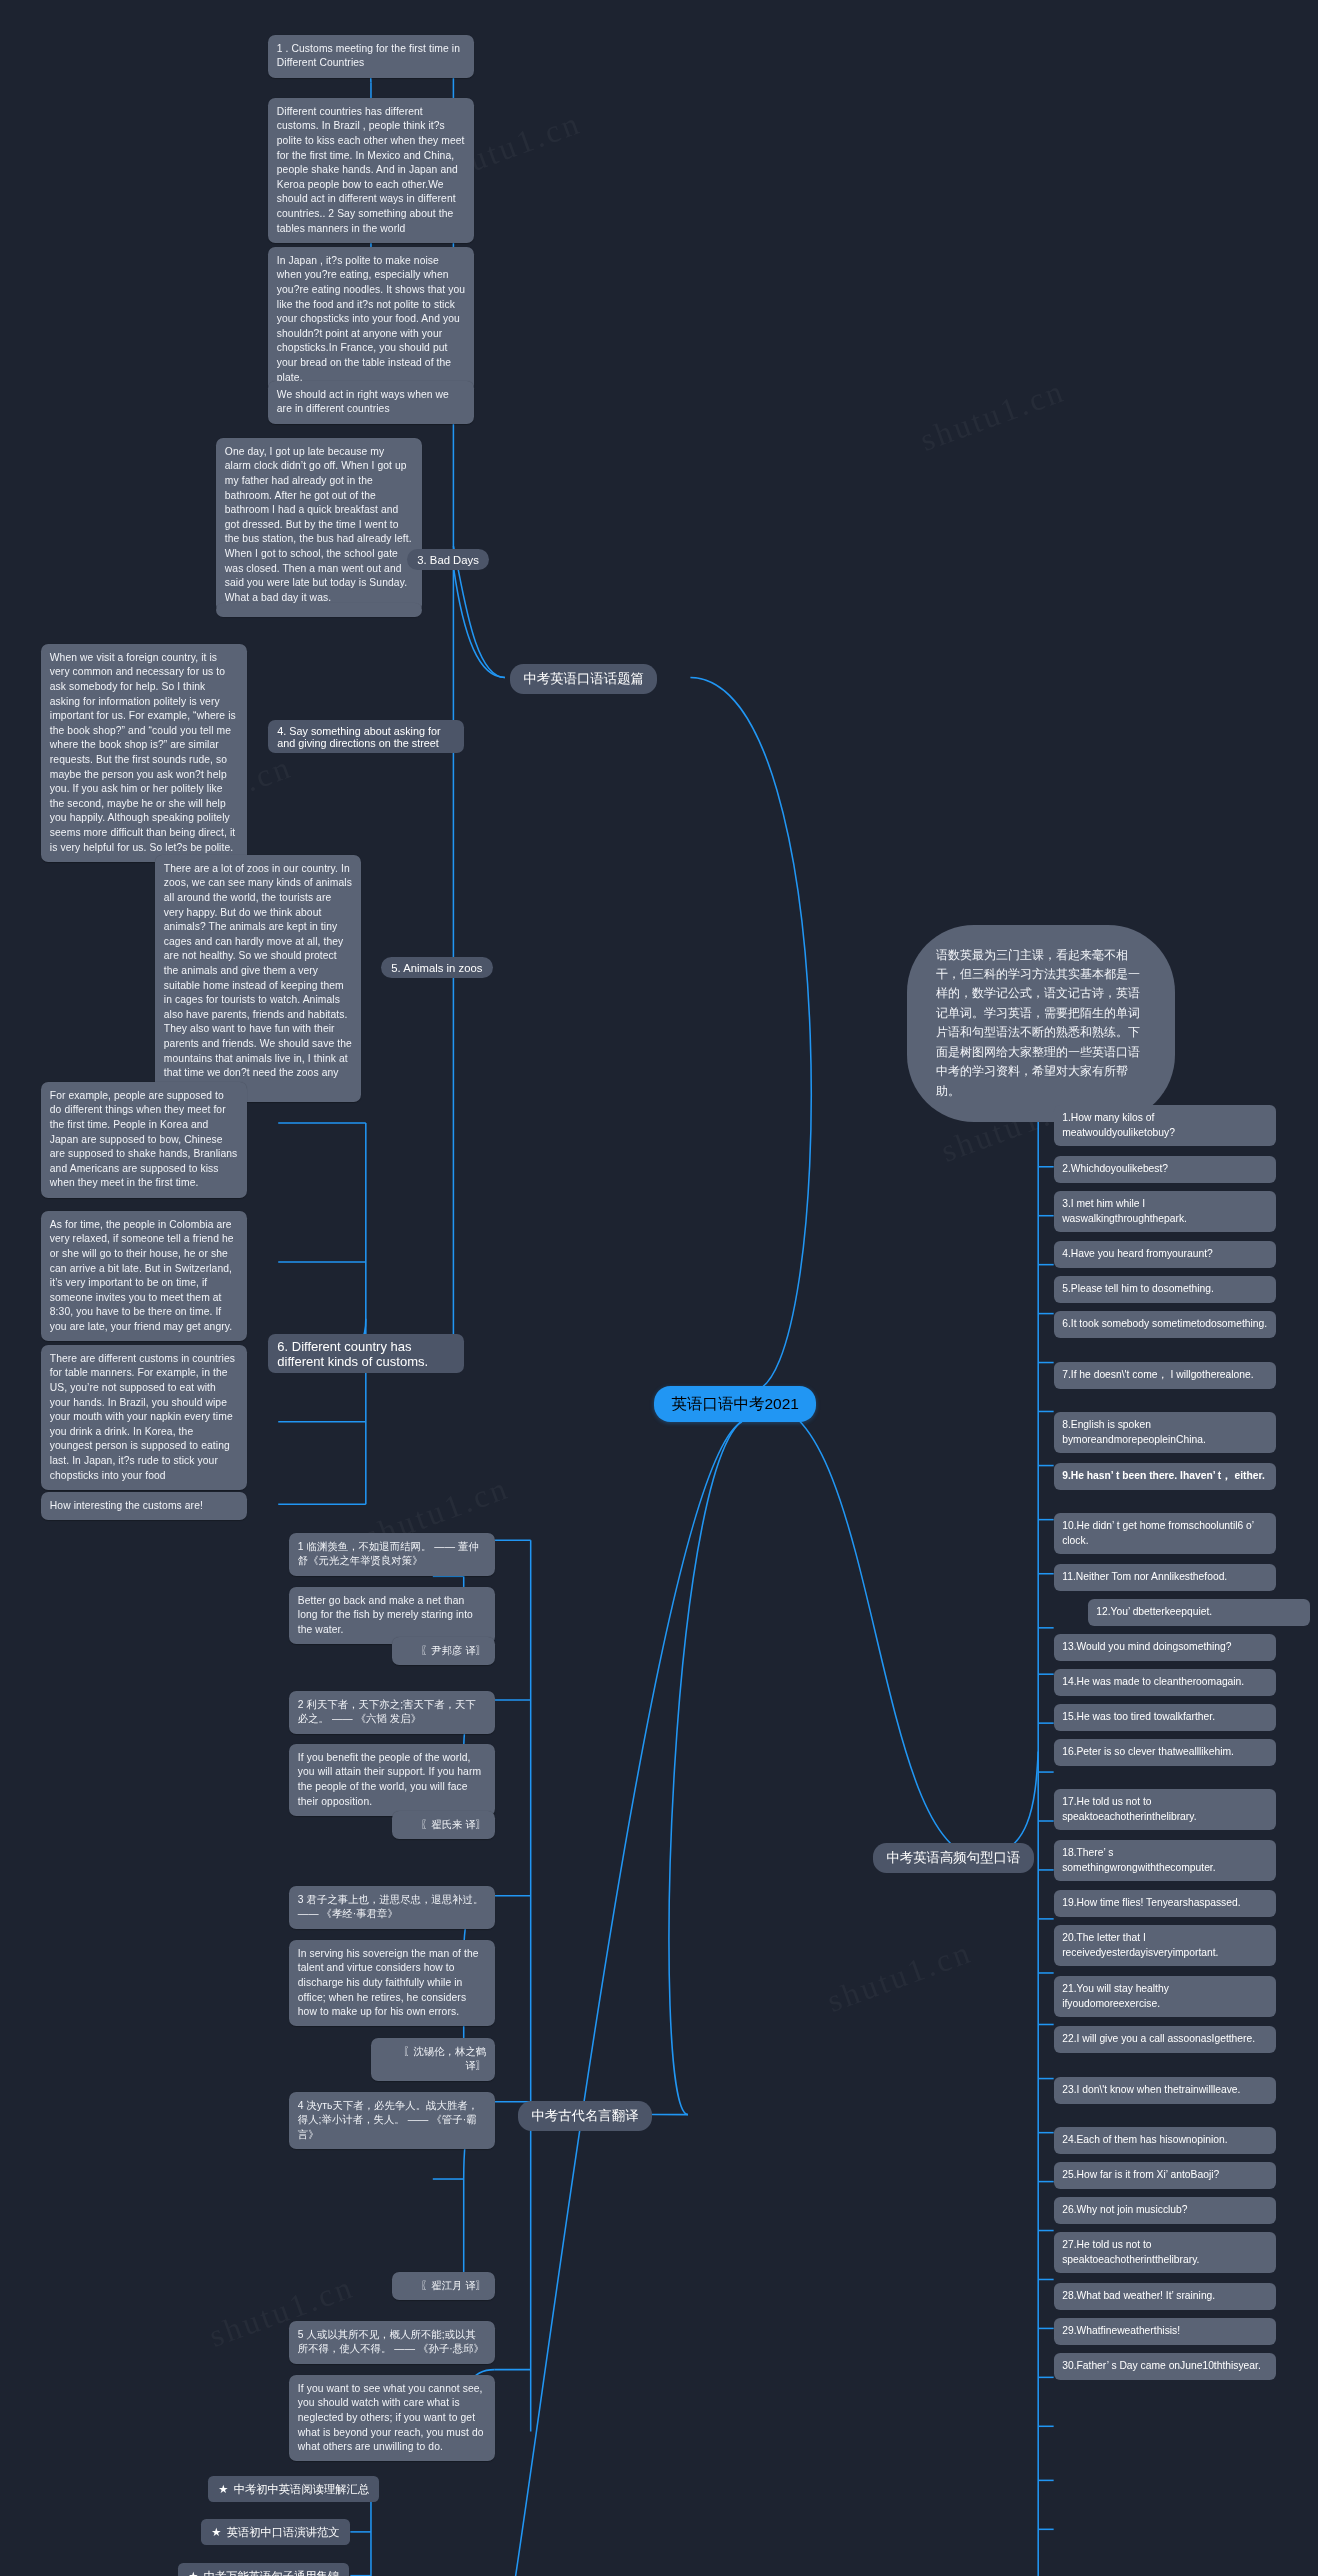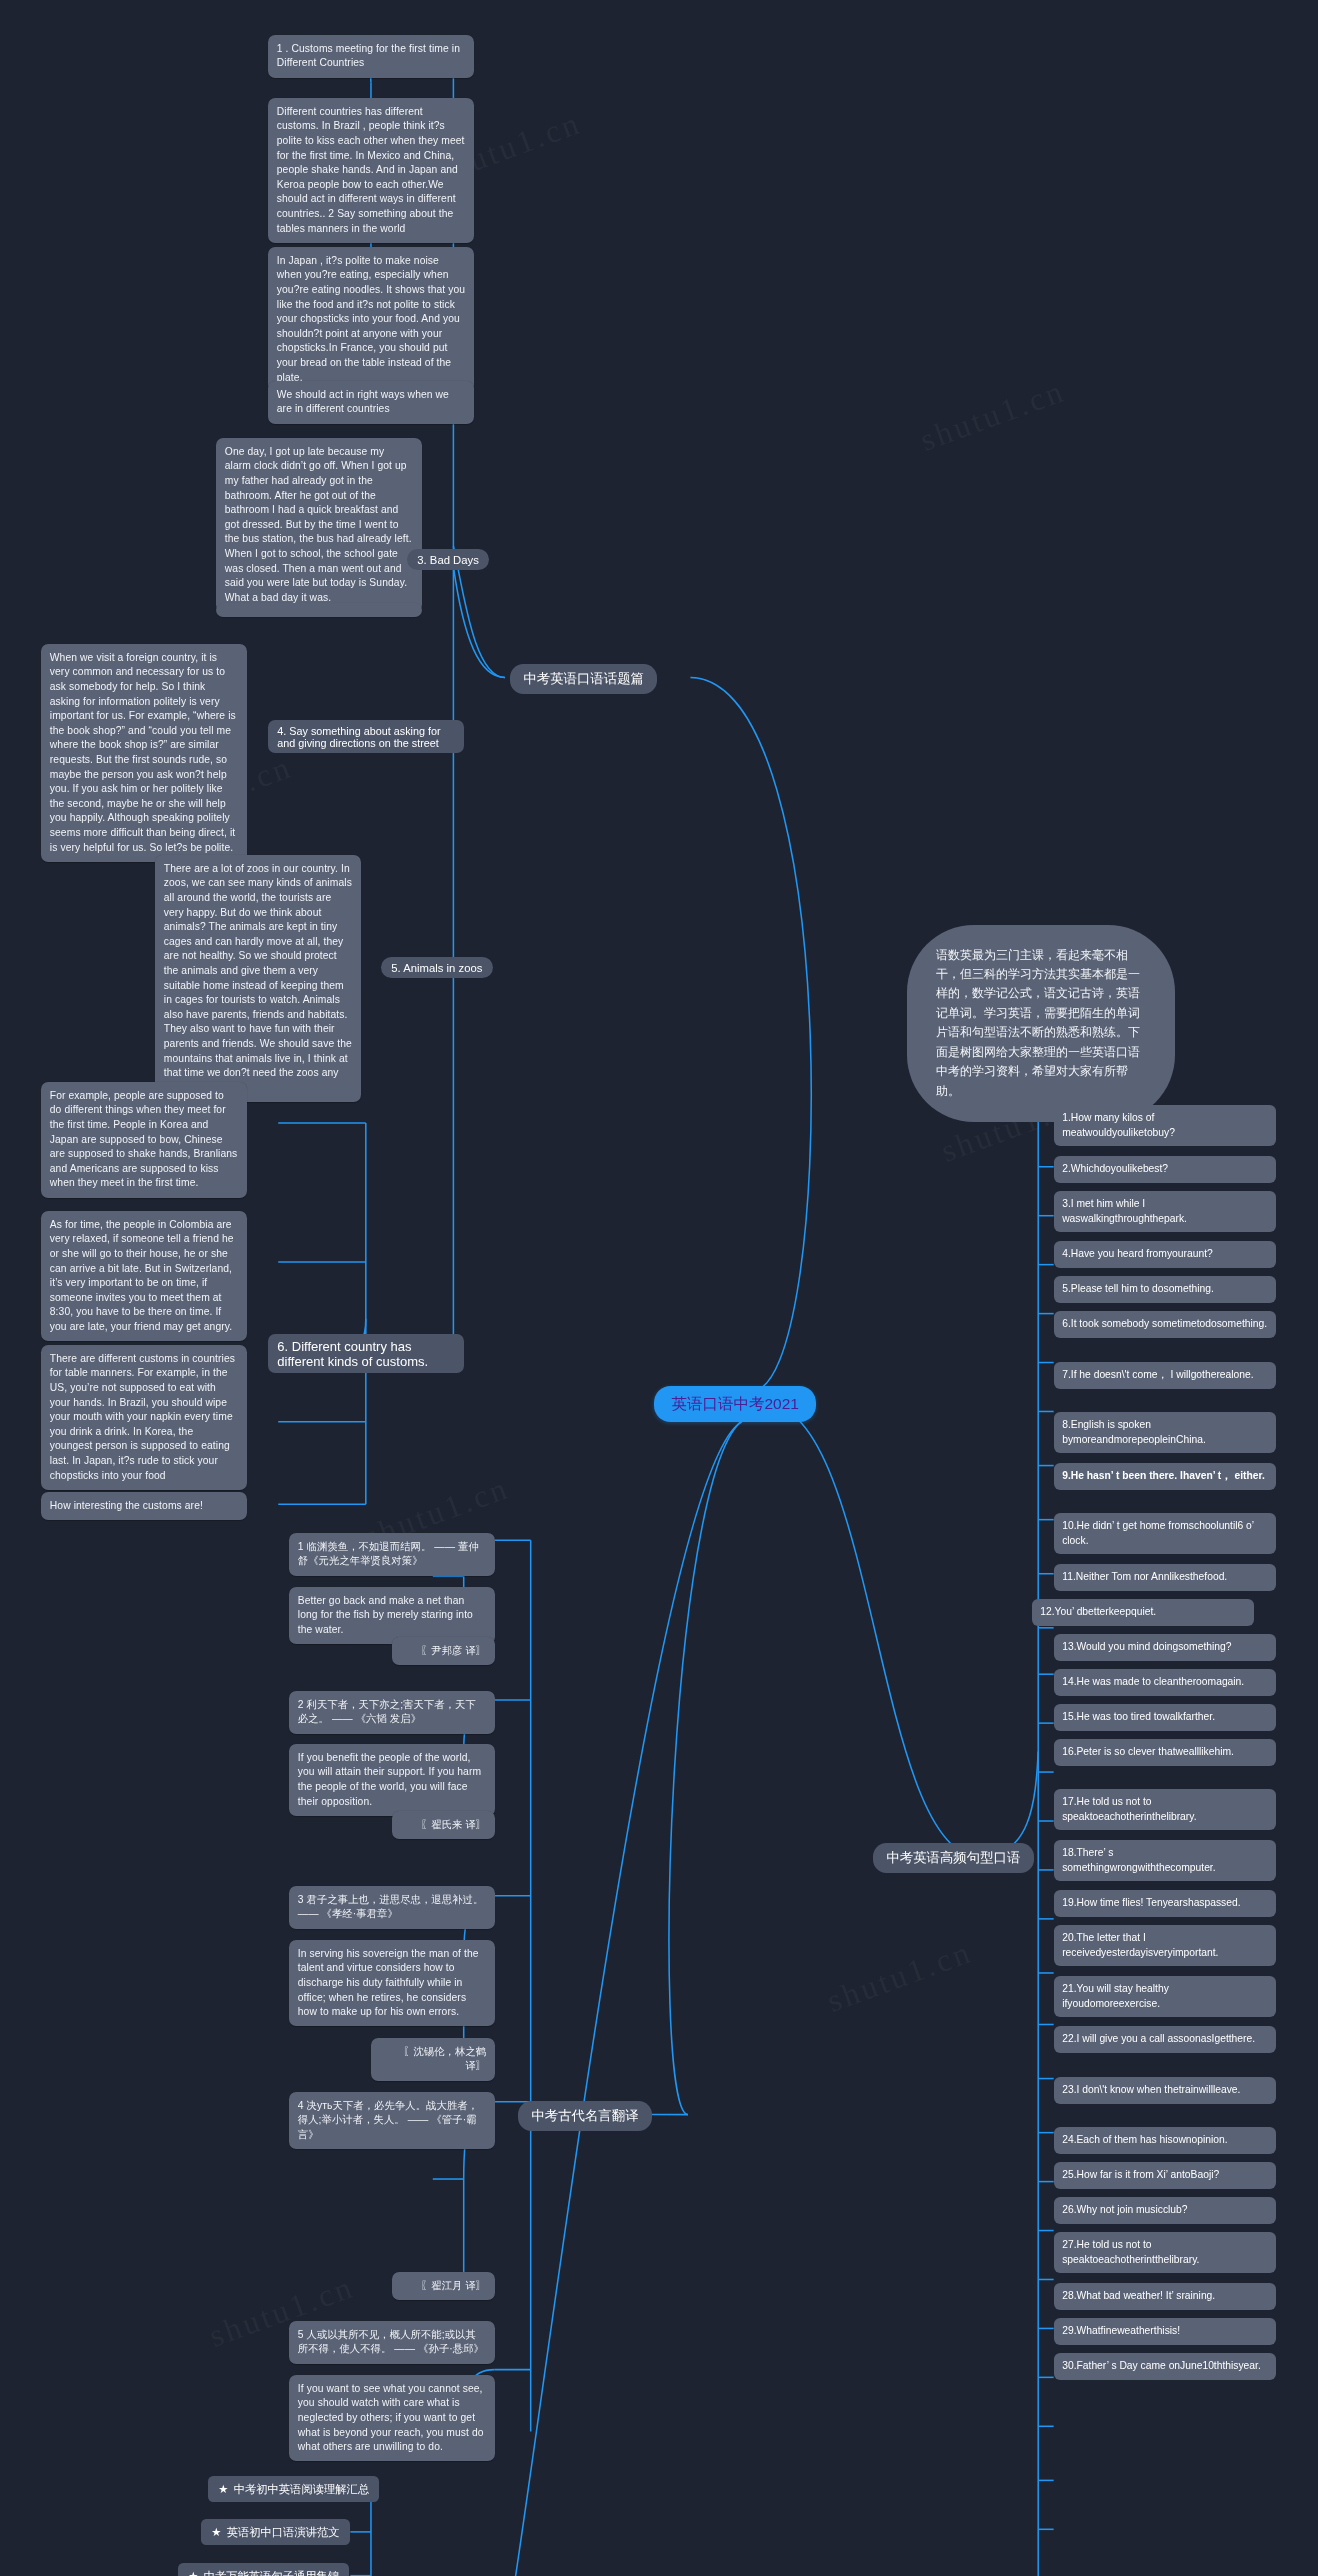--- a/index.html
+++ b/index.html
@@ -31,21 +31,21 @@
     font-size:13.4px;
     color:#ffffff;
     white-space:nowrap;
   }
   .root{
     position:absolute;
     background:#2196f3;
     border-radius:16.5px;
     padding:7.7px 17.5px;
     font-size:15.5px;
-    color:#4c1d95;
+    color:#000000;
     white-space:nowrap;
     box-shadow:0 1px 4.1px rgba(33,150,243,.35);
   }
   .bigoval{
     position:absolute;
     background:#5a6375;
     border-radius:67px;
     padding:20.6px 29px;
     font-size:12px;
     line-height:1.62;
@@ -265,21 +265,21 @@
       <div class="right-node" style="left: 1054px; top: 1156px; width: 222px;">2.Whichdoyoulikebest?</div>
       <div class="right-node" style="left: 1054px; top: 1191px; width: 222px;">3.I met him while I waswalkingthroughthepark.</div>
       <div class="right-node" style="left: 1054px; top: 1241px; width: 222px;">4.Have you heard fromyouraunt?</div>
       <div class="right-node" style="left: 1054px; top: 1276px; width: 222px;">5.Please tell him to dosomething.</div>
       <div class="right-node" style="left: 1054px; top: 1311px; width: 222px;">6.It took somebody sometimetodosomething.</div>
       <div class="right-node" style="left: 1054px; top: 1362px; width: 222px;">7.If he doesn\'t come， I willgotherealone.</div>
       <div class="right-node" style="left: 1054px; top: 1412px; width: 222px;">8.English is spoken bymoreandmorepeopleinChina.</div>
       <div class="right-node" style="left: 1054px; top: 1463px; width: 222px; font-weight: bold;">9.He hasn’ t been there. Ihaven’ t， either.</div>
       <div class="right-node" style="left: 1054px; top: 1513px; width: 222px;">10.He didn’ t get home fromschooluntil6 o’ clock.</div>
       <div class="right-node" style="left: 1054px; top: 1564px; width: 222px;">11.Neither Tom nor Annlikesthefood.</div>
-      <div class="right-node" style="left: 1032px; top: 1599px; width: 222px;">12.You’ dbetterkeepquiet.</div>
+      <div class="right-node" style="left: 1088px; top: 1599px; width: 222px;">12.You’ dbetterkeepquiet.</div>
       <div class="right-node" style="left: 1054px; top: 1634px; width: 222px;">13.Would you mind doingsomething?</div>
       <div class="right-node" style="left: 1054px; top: 1669px; width: 222px;">14.He was made to cleantheroomagain.</div>
       <div class="right-node" style="left: 1054px; top: 1704px; width: 222px;">15.He was too tired towalkfarther.</div>
       <div class="right-node" style="left: 1054px; top: 1739px; width: 222px;">16.Peter is so clever thatwealllikehim.</div>
       <div class="right-node" style="left: 1054px; top: 1789px; width: 222px;">17.He told us not to speaktoeachotherinthelibrary.</div>
       <div class="right-node" style="left: 1054px; top: 1840px; width: 222px;">18.There’ s somethingwrongwiththecomputer.</div>
       <div class="right-node" style="left: 1054px; top: 1890px; width: 222px;">19.How time flies! Tenyearshaspassed.</div>
       <div class="right-node" style="left: 1054px; top: 1925px; width: 222px;">20.The letter that I receivedyesterdayisveryimportant.</div>
       <div class="right-node" style="left: 1054px; top: 1976px; width: 222px;">21.You will stay healthy ifyoudomoreexercise.</div>
       <div class="right-node" style="left: 1054px; top: 2026px; width: 222px;">22.I will give you a call assoonasIgetthere.</div>

